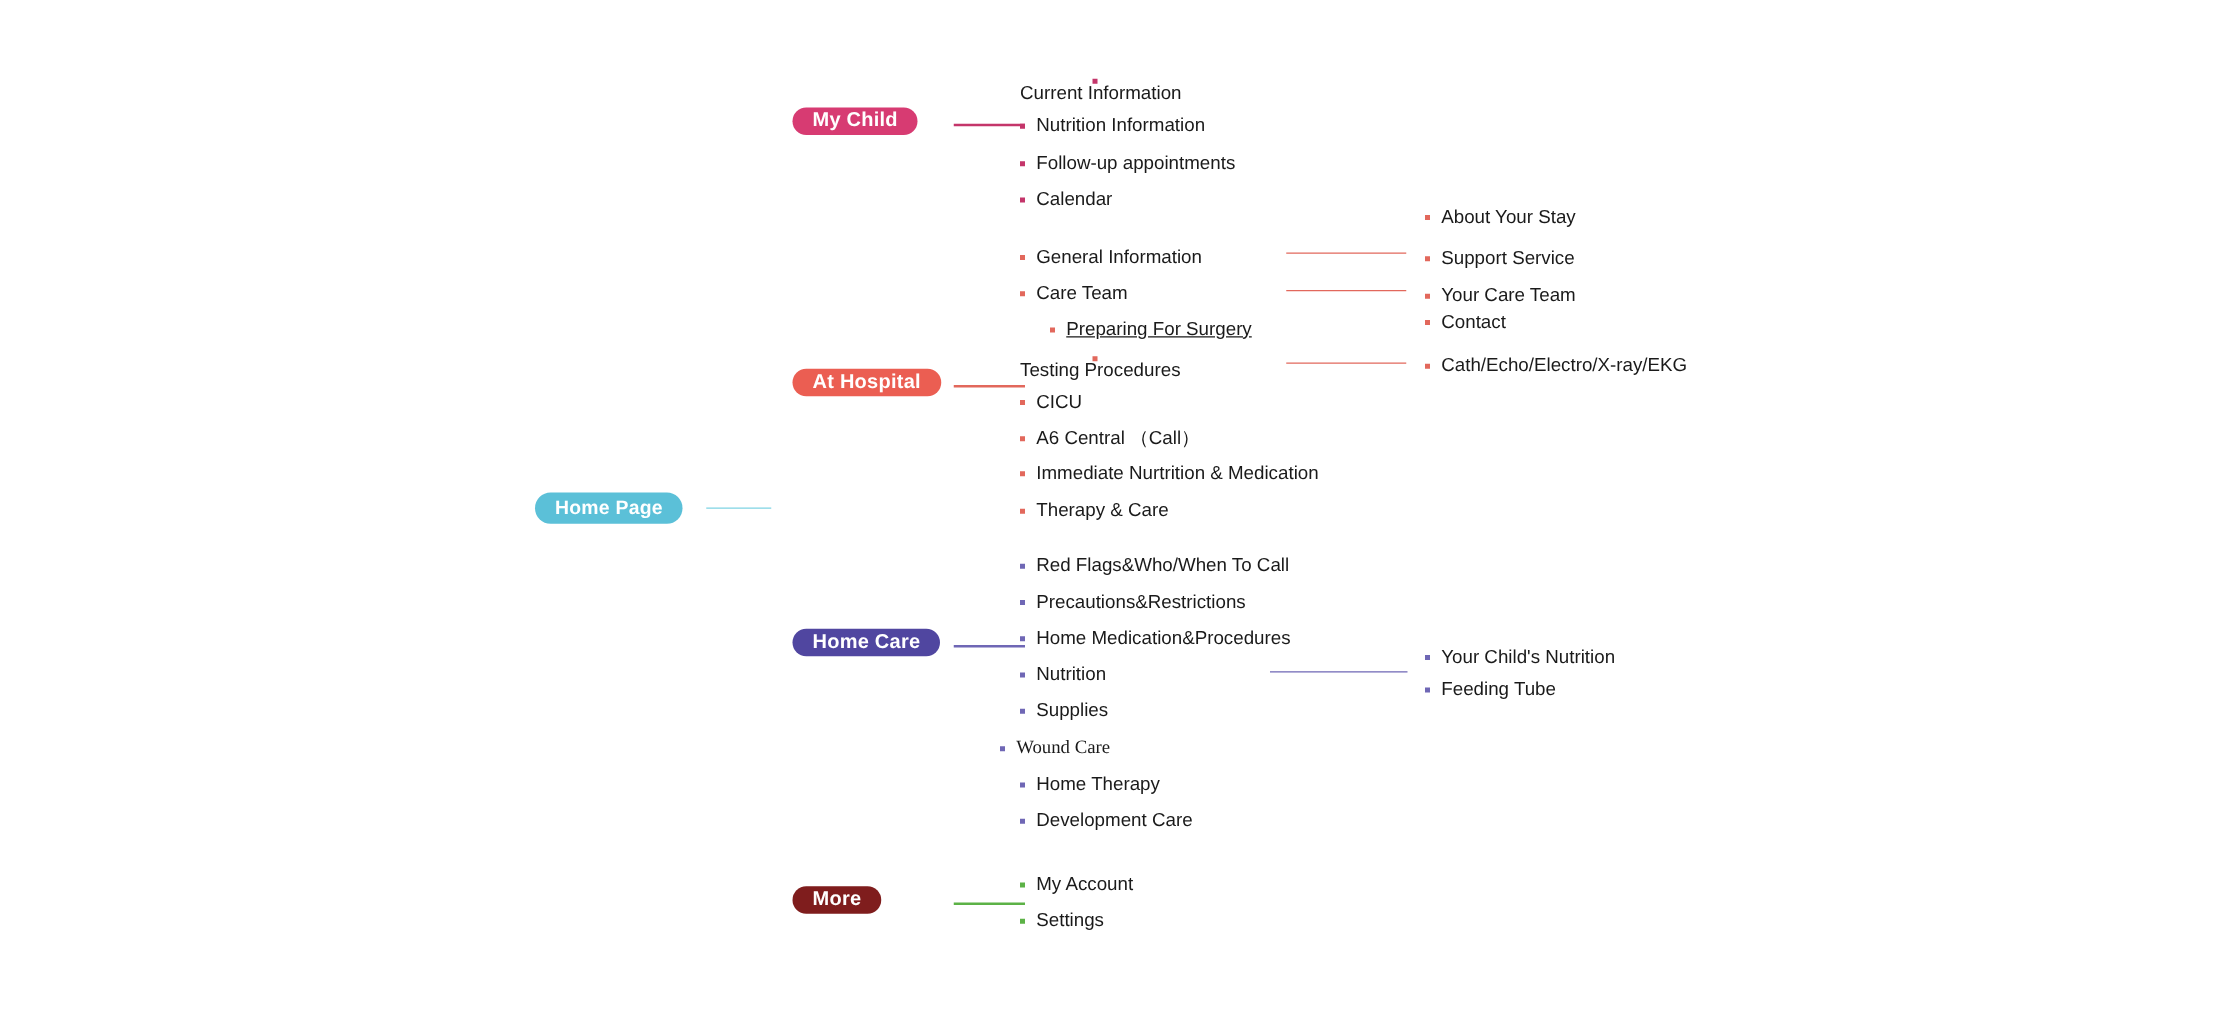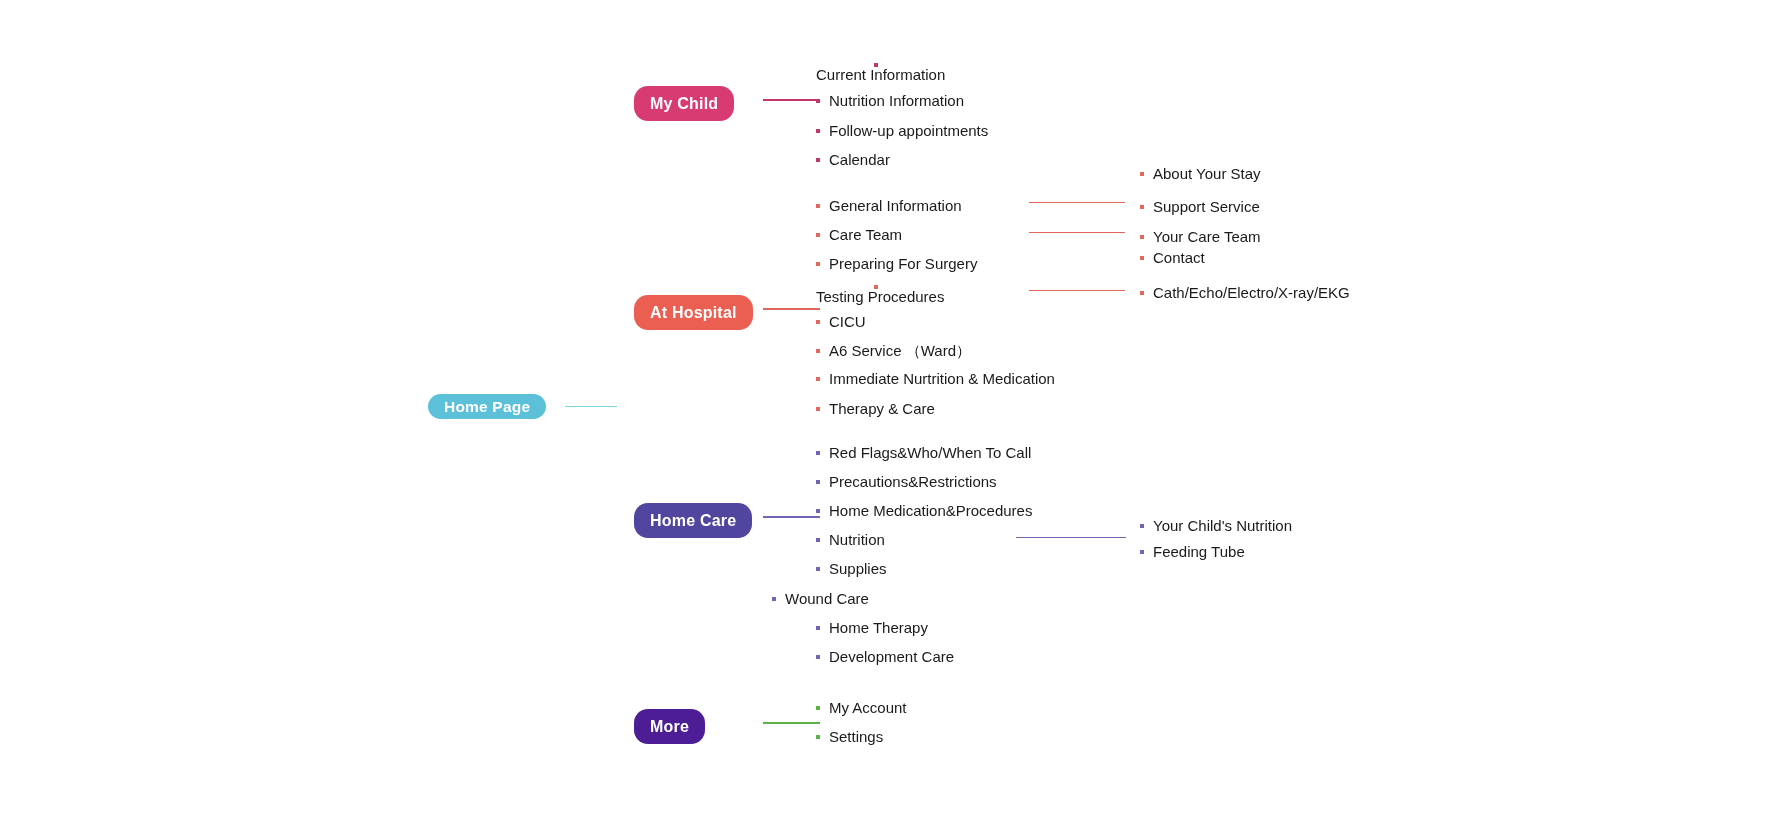--- a/index.html
+++ b/index.html
@@ -21,21 +21,21 @@
     width: 1788px;
     height: 819px;
   }
 
   
   .pill {
     position: absolute;
     display: flex;
     align-items: center;
     justify-content: center;
-    height: 35px;
+    height: 22px;
     padding: 0 16px;
     border-radius: 14px;
     color: #ffffff;
     font-size: 16px;
     font-weight: bold;
     letter-spacing: 0.2px;
     white-space: nowrap;
     box-sizing: border-box;
     user-select: none;
   }
@@ -121,35 +121,35 @@
   <div class="stub" style="left: 763px; top: 308px; width: 57px; border-top-color: rgb(226, 104, 92);"></div>
 
   <div class="leaf" style="left:816px; top:198px;">
     <span class="bullet" style="background: rgb(226, 104, 92);"></span>
     <span class="txt">General Information</span>
   </div>
   <div class="leaf" style="left:816px; top:227px;">
     <span class="bullet" style="background: rgb(226, 104, 92);"></span>
     <span class="txt">Care Team</span>
   </div>
-  <div class="leaf" style="left:816px; top:256px;">
+  <div class="leaf" style="left:840px; top:256px;text-decoration:underline;">
     <span class="bullet" style="background: rgb(226, 104, 92);"></span>
     <span class="txt">Preparing For Surgery</span>
   </div>
   <div class="leaf" style="left:816px; top:285px;flex-direction:column;">
     <span class="bullet" style="background: rgb(226, 104, 92);"></span>
     <span class="txt">Testing Procedures</span>
   </div>
   <div class="leaf" style="left:816px; top:314px;">
     <span class="bullet" style="background: rgb(226, 104, 92);"></span>
     <span class="txt">CICU</span>
   </div>
   <div class="leaf" style="left:816px; top:343px;">
     <span class="bullet" style="background: rgb(226, 104, 92);"></span>
-    <span class="txt">A6 Service （Ward）</span>
+    <span class="txt">A6 Central （Call）</span>
   </div>
   <div class="leaf" style="left:816px; top:371px;">
     <span class="bullet" style="background: rgb(226, 104, 92);"></span>
     <span class="txt">Immediate Nurtrition &amp; Medication</span>
   </div>
   <div class="leaf" style="left:816px; top:401px;">
     <span class="bullet" style="background: rgb(226, 104, 92);"></span>
     <span class="txt">Therapy &amp; Care</span>
   </div>
 
@@ -196,21 +196,21 @@
     <span class="txt">Home Medication&amp;Procedures</span>
   </div>
   <div class="leaf" style="left:816px; top:532px;">
     <span class="bullet" style="background: rgb(111, 103, 181);"></span>
     <span class="txt">Nutrition</span>
   </div>
   <div class="leaf" style="left:816px; top:561px;">
     <span class="bullet" style="background: rgb(111, 103, 181);"></span>
     <span class="txt">Supplies</span>
   </div>
-  <div class="leaf" style="left:772px; top:591px;">
+  <div class="leaf" style="left:800px; top:591px;font-family:Liberation Serif, serif;">
     <span class="bullet" style="background: rgb(111, 103, 181);"></span>
     <span class="txt">Wound Care</span>
   </div>
   <div class="leaf" style="left:816px; top:620px;">
     <span class="bullet" style="background: rgb(111, 103, 181);"></span>
     <span class="txt">Home Therapy</span>
   </div>
   <div class="leaf" style="left:816px; top:649px;">
     <span class="bullet" style="background: rgb(111, 103, 181);"></span>
     <span class="txt">Development Care</span>
@@ -219,21 +219,21 @@
   <div class="stub thin" style="left: 1016px; top: 537px; width: 110px; border-top-color: rgb(111, 103, 181);"></div>
   <div class="leaf lvl3" style="left:1140px; top:518px;">
     <span class="bullet" style="background: rgb(111, 103, 181);"></span>
     <span class="txt">Your Child's Nutrition</span>
   </div>
   <div class="leaf lvl3" style="left:1140px; top:544px;">
     <span class="bullet" style="background: rgb(111, 103, 181);"></span>
     <span class="txt">Feeding Tube</span>
   </div>
 
-  <div class="pill" style="left: 634px; top: 709px; background: #4c1d95;">
+  <div class="pill" style="left: 634px; top: 709px; background: #7f1d1d;">
     <span>More</span>
   </div>
   <div class="stub" style="left: 763px; top: 722px; width: 57px; border-top-color: rgb(92, 178, 70);"></div>
 
   <div class="leaf" style="left:816px; top:700px;">
     <span class="bullet" style="background: rgb(92, 178, 70);"></span>
     <span class="txt">My Account</span>
   </div>
   <div class="leaf" style="left:816px; top:729px;">
     <span class="bullet" style="background: rgb(92, 178, 70);"></span>

